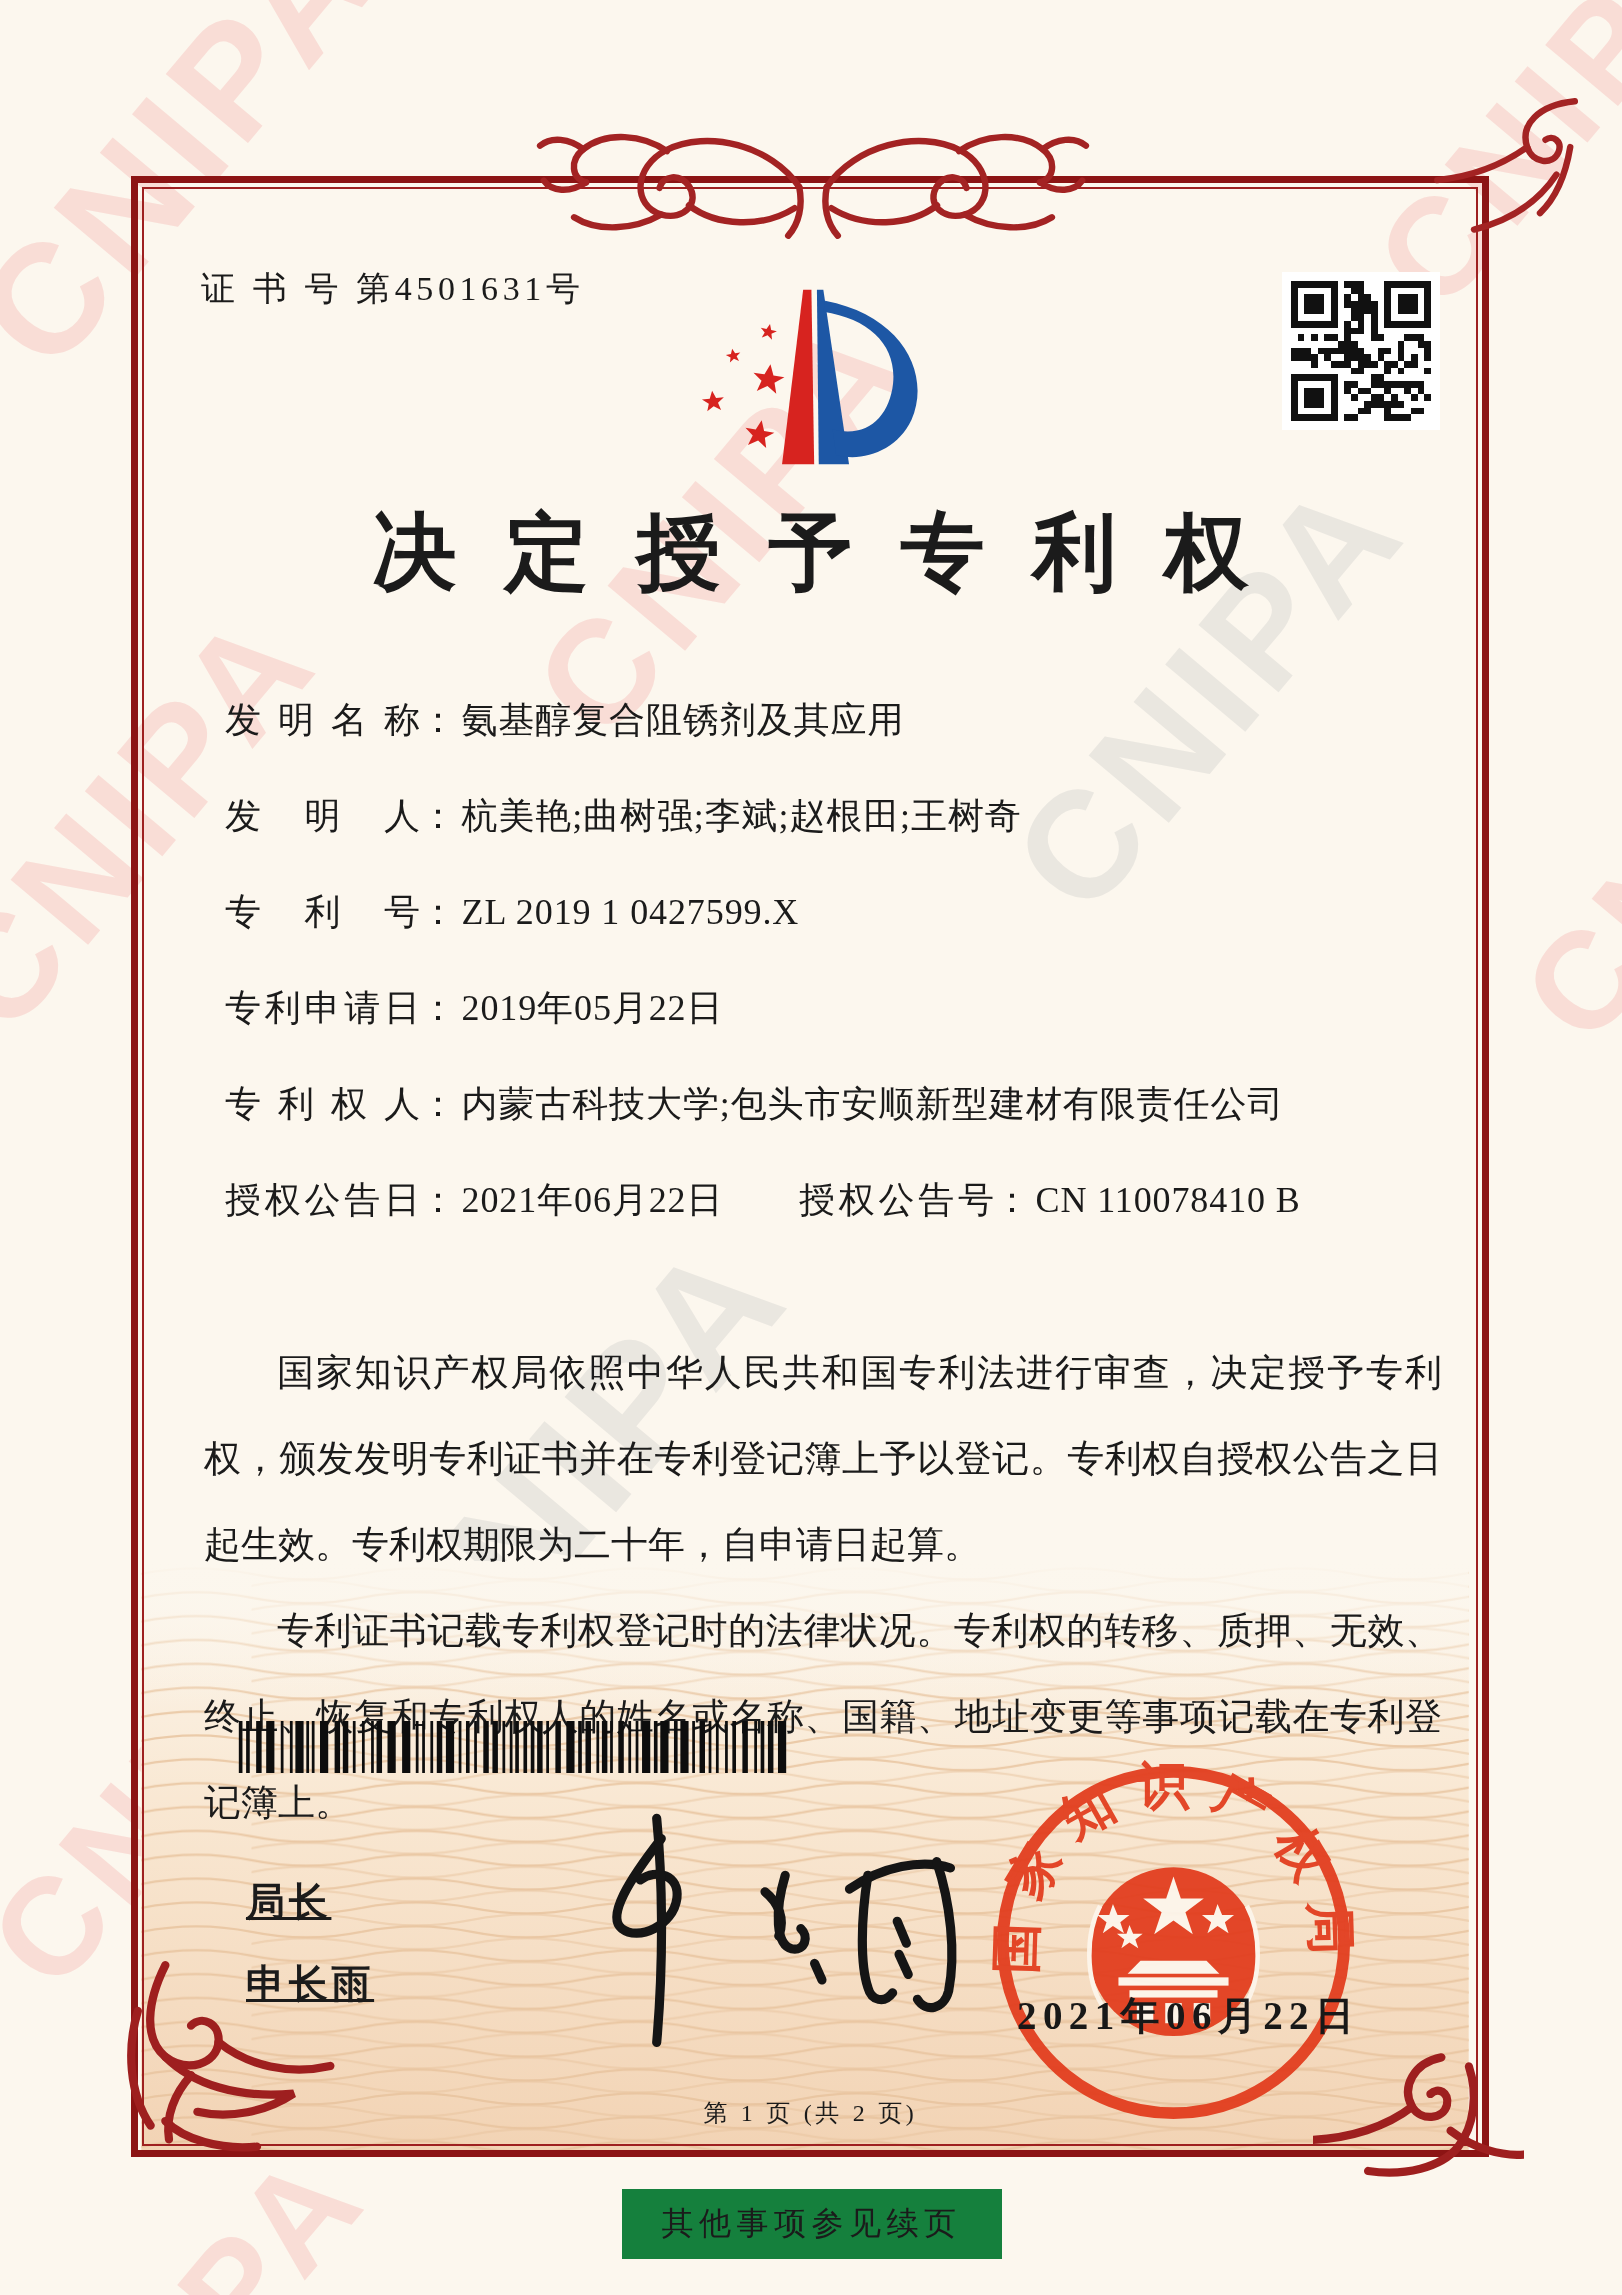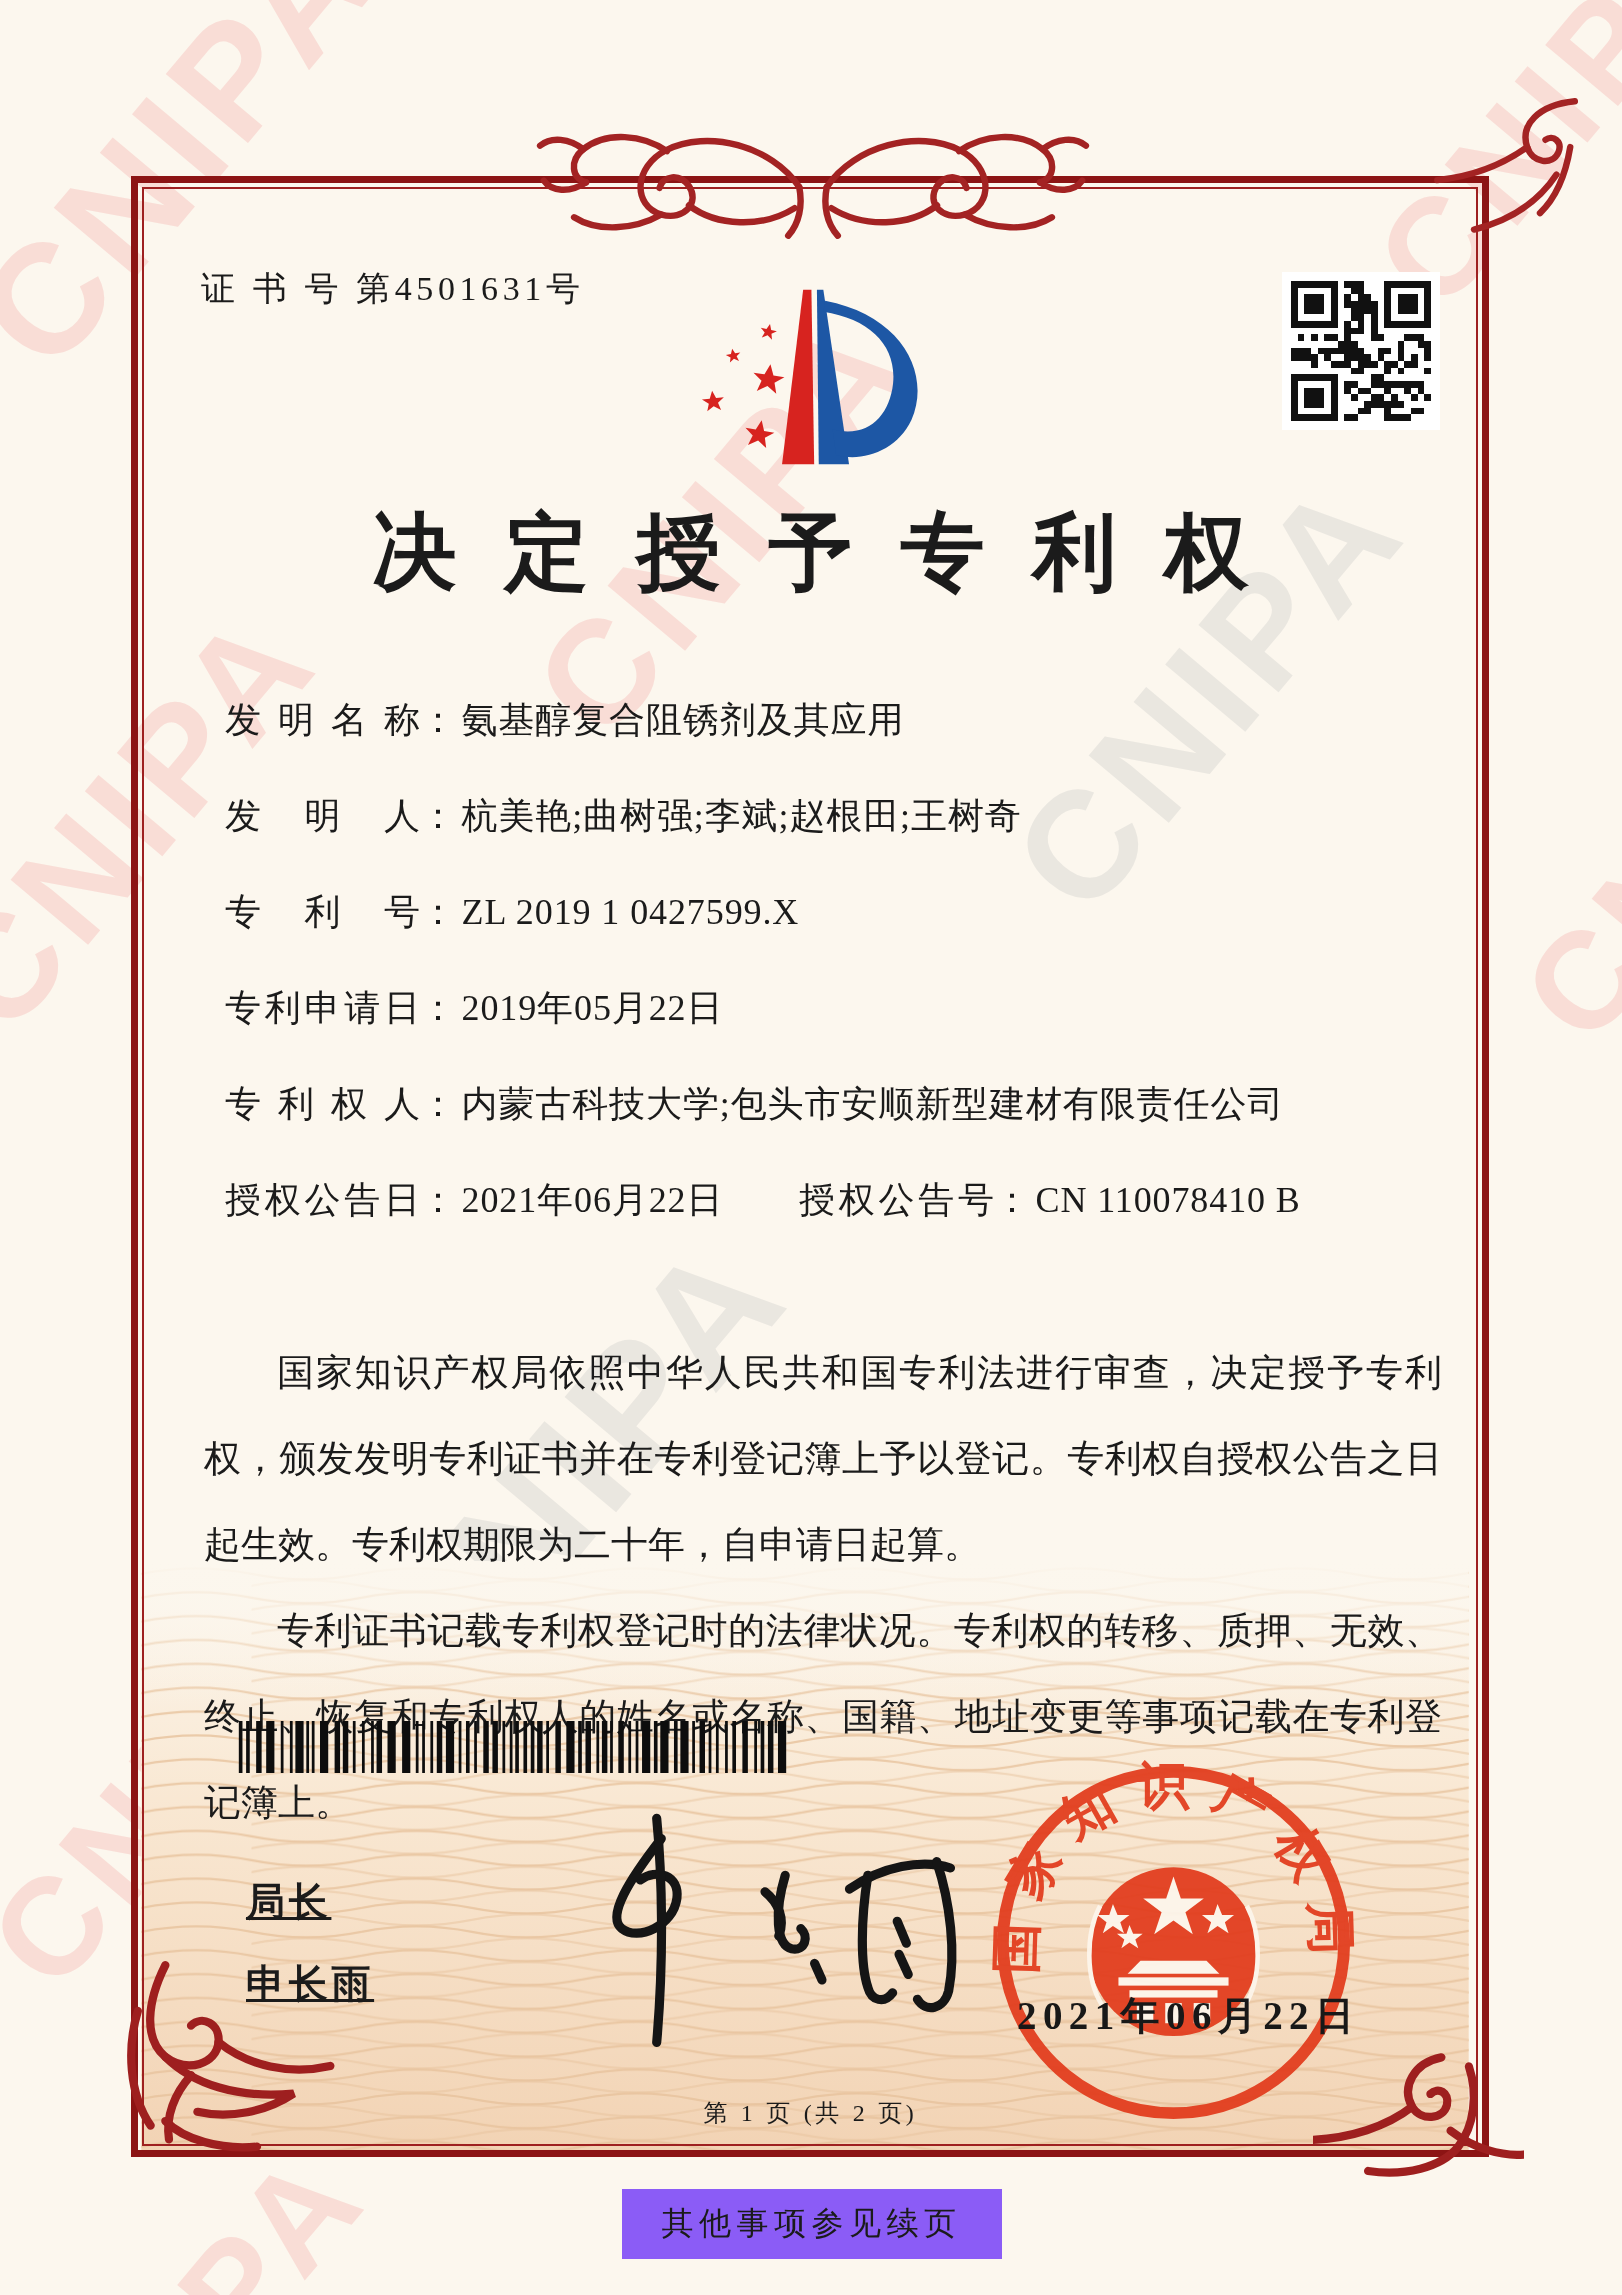--- a/index.html
+++ b/index.html
@@ -82,21 +82,21 @@
     position:absolute;left:1017px;top:1989px;z-index:5;
     font-size:39px;font-weight:600;letter-spacing:6.4px;color:#181818;white-space:nowrap;
   }
   
   .page-info{
     position:absolute;left:131px;top:2097px;width:1359px;text-align:center;
     font-size:24px;letter-spacing:3.7px;z-index:4;
   }
   .note-box{
     position:absolute;left:50%;top:2189px;transform:translateX(-50%);
-    background:#8b5cf6;padding:13px 40px;font-size:32px;letter-spacing:5.5px;
+    background:#15803d;padding:13px 40px;font-size:32px;letter-spacing:5.5px;
     z-index:4;white-space:nowrap;
   }
 </style>
 </head>
 <body>
 
 <div class="page">
 
   <span class="wm pink" style="left:-83px;top:55px;font-size:156px;">CNIPA</span>
   <span class="wm pink" style="left:1322px;top:27.5px;font-size:138px;">CNIPA</span>

